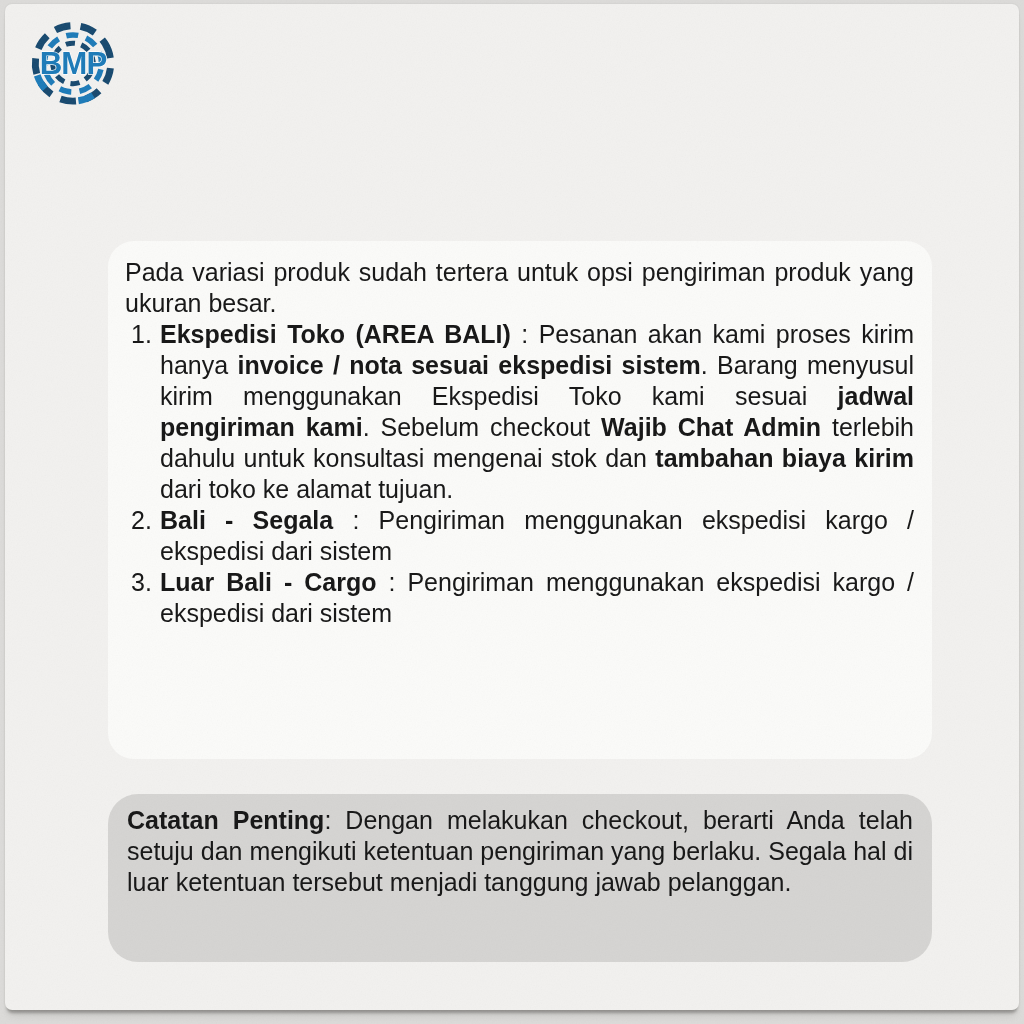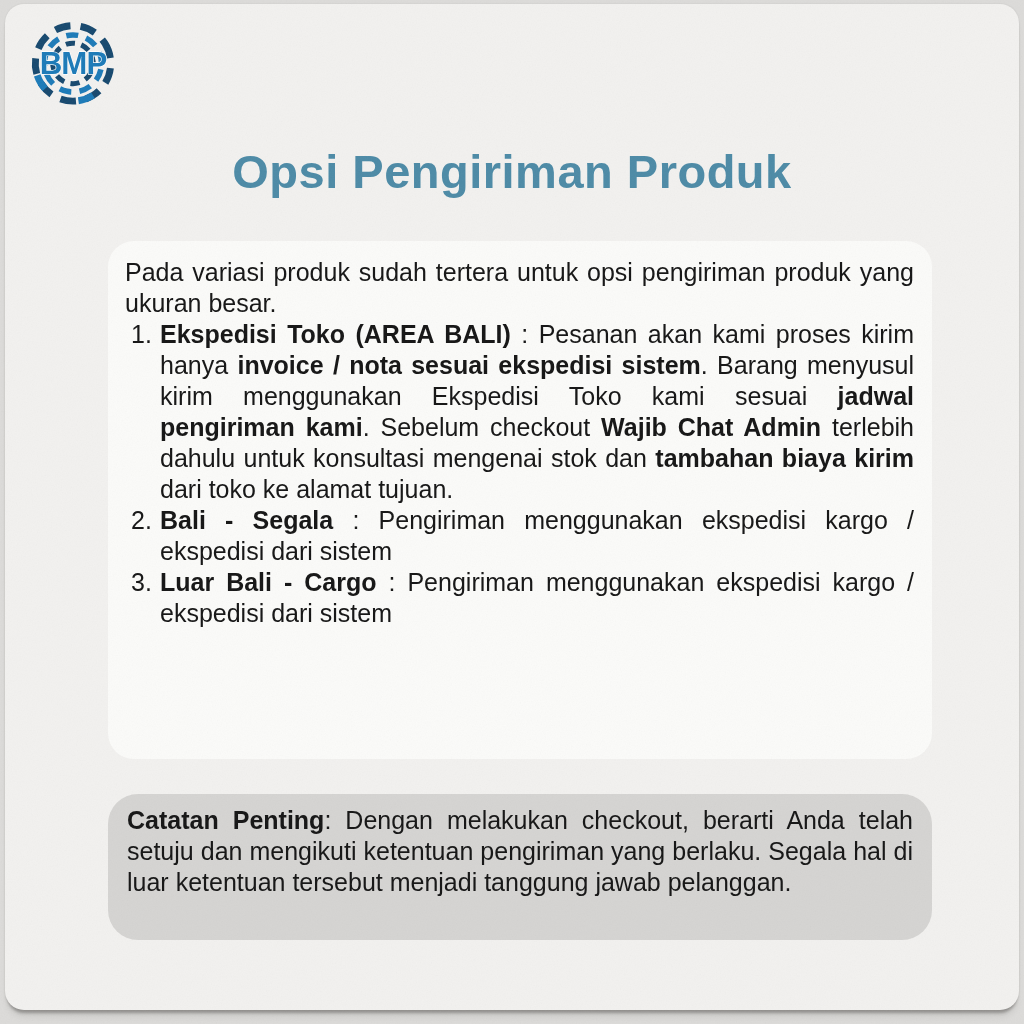--- a/index.html
+++ b/index.html
@@ -4,37 +4,37 @@
 <style>
   html,body{margin:0;padding:0;}
   body{
     width:1024px;height:1024px;position:relative;overflow:hidden;
     background:#dcdbd9;
     font-family:"Liberation Sans","DejaVu Sans",sans-serif;
   }
   .paper{
     position:absolute;left:5px;top:4px;right:5px;bottom:14px;
     background:var(--paper,#f2f1ef);
-    border-radius:19px;
+    border-radius:7px;
     box-shadow:0 5px 3px -2px rgba(120,118,115,.65), 0 9px 9px -4px rgba(0,0,0,.12), 0 0 2px rgba(0,0,0,.10);
   }
   .logo{position:absolute;left:22px;top:10px;width:92px;height:97px;}
   .title{
     position:absolute;top:141px;left:0;width:100%;margin:0;
     text-align:center;font-size:47px;line-height:1.15;font-weight:bold;
     color:var(--title,#4c8aa6);letter-spacing:.5px;
   }
   .card{position:absolute;left:103px;width:824px;box-sizing:border-box;}
   .main-card{
     top:237px;height:518px;border-radius:26px;
     background:var(--card,#fbfbf9);
     padding:16px 18px 0 17px;
   }
   .note-card{
-    top:790px;height:146px;border-radius:30px;
+    top:790px;height:168px;border-radius:30px;
     background:var(--note-card,#d5d4d2);
     padding:11px 19px 0 19px;
   }
   .bodytext, .list-item{
     margin:0;font-size:25px;line-height:31px;
     color:var(--text,#141414);text-align:justify;
   }
   .list-item{position:relative;padding-left:35px;}
   .num{position:absolute;left:6px;top:0;font-weight:normal;}
   .b{font-weight:bold;}
@@ -48,21 +48,20 @@
   <svg class="logo" viewBox="0 0 100 104">
     <g fill="none" stroke-linecap="butt">
       <circle cx="50" cy="53" r="41" stroke="var(--logo-dark,#16486e)" stroke-width="7.5" stroke-dasharray="17 11" transform="rotate(-32 50 53)"></circle>
       <circle cx="50" cy="53" r="41" stroke="var(--logo-light,#1b7ab8)" stroke-width="7.5" stroke-dasharray="17 40 17 184" transform="rotate(58 50 53)"></circle>
       <circle cx="50" cy="53" r="31" stroke="var(--logo-light,#1b7ab8)" stroke-width="6" stroke-dasharray="13 9" transform="rotate(12 50 53)"></circle>
       <circle cx="50" cy="53" r="22" stroke="var(--logo-dark,#16486e)" stroke-width="5.5" stroke-dasharray="10 7" transform="rotate(-18 50 53)"></circle>
     </g>
     <text x="50" y="64" text-anchor="middle" font-size="34" font-weight="bold" font-family="Liberation Sans, DejaVu Sans, sans-serif" fill="var(--logo-light,#1b7ab8)" stroke="#ffffff" stroke-width="1.4" paint-order="stroke" letter-spacing="-1">BMP</text>
   </svg>
 
-  <h1 class="title">Opsi Pengiriman Produk</h1>
 
   <section class="card main-card">
     <p class="bodytext">Pada variasi produk sudah tertera untuk opsi pengiriman produk yang ukuran besar.</p>
     <div id="option-list">
         <div class="list-item"><span class="num">1.</span><span class="b">Ekspedisi Toko (AREA BALI)</span><span> :  Pesanan akan kami proses kirim hanya </span><span class="b">invoice / nota sesuai ekspedisi sistem</span><span>. Barang menyusul kirim menggunakan Ekspedisi Toko kami sesuai </span><span class="b">jadwal pengiriman kami</span><span>. Sebelum checkout </span><span class="b">Wajib Chat Admin</span><span> terlebih dahulu untuk konsultasi mengenai stok dan </span><span class="b">tambahan biaya kirim</span><span> dari toko ke alamat tujuan.</span></div>
         <div class="list-item"><span class="num">2.</span><span class="b">Bali - Segala</span><span> : Pengiriman menggunakan ekspedisi kargo / ekspedisi dari sistem</span></div>
         <div class="list-item"><span class="num">3.</span><span class="b">Luar Bali - Cargo</span><span> : Pengiriman menggunakan ekspedisi kargo / ekspedisi dari sistem</span></div>
       </div>
   </section>
 

